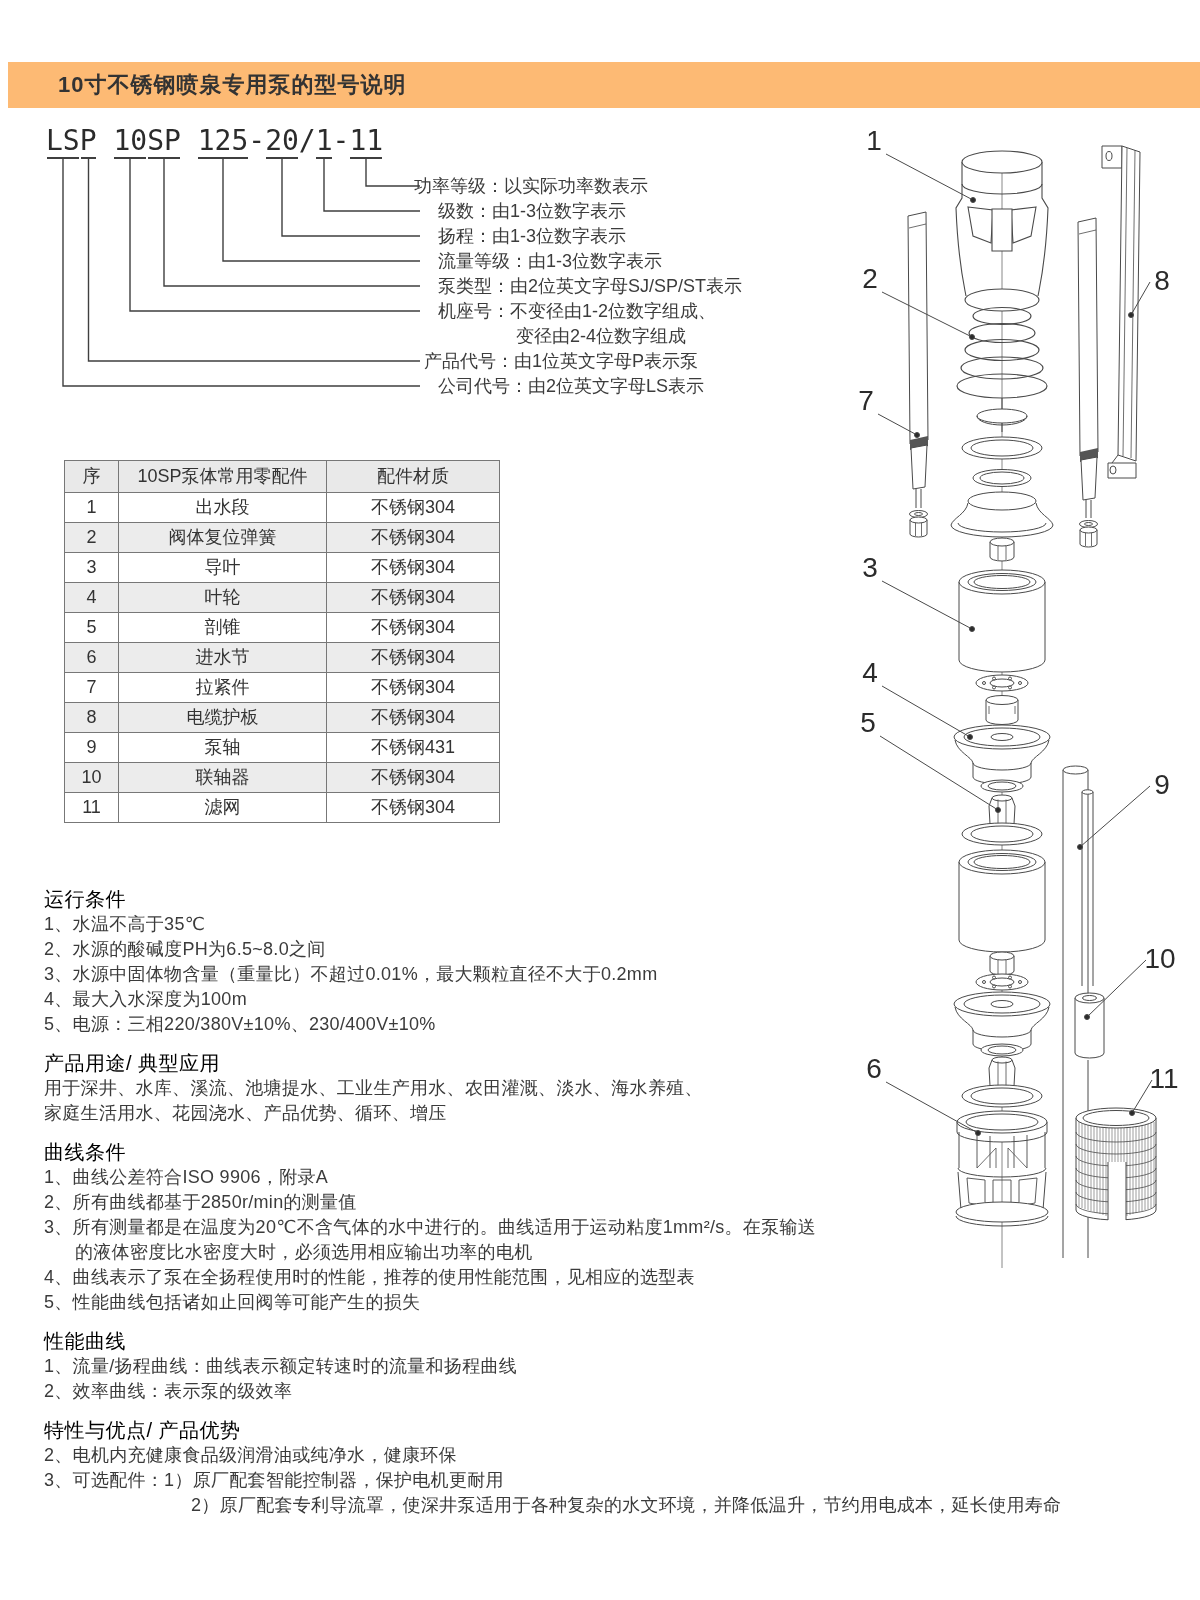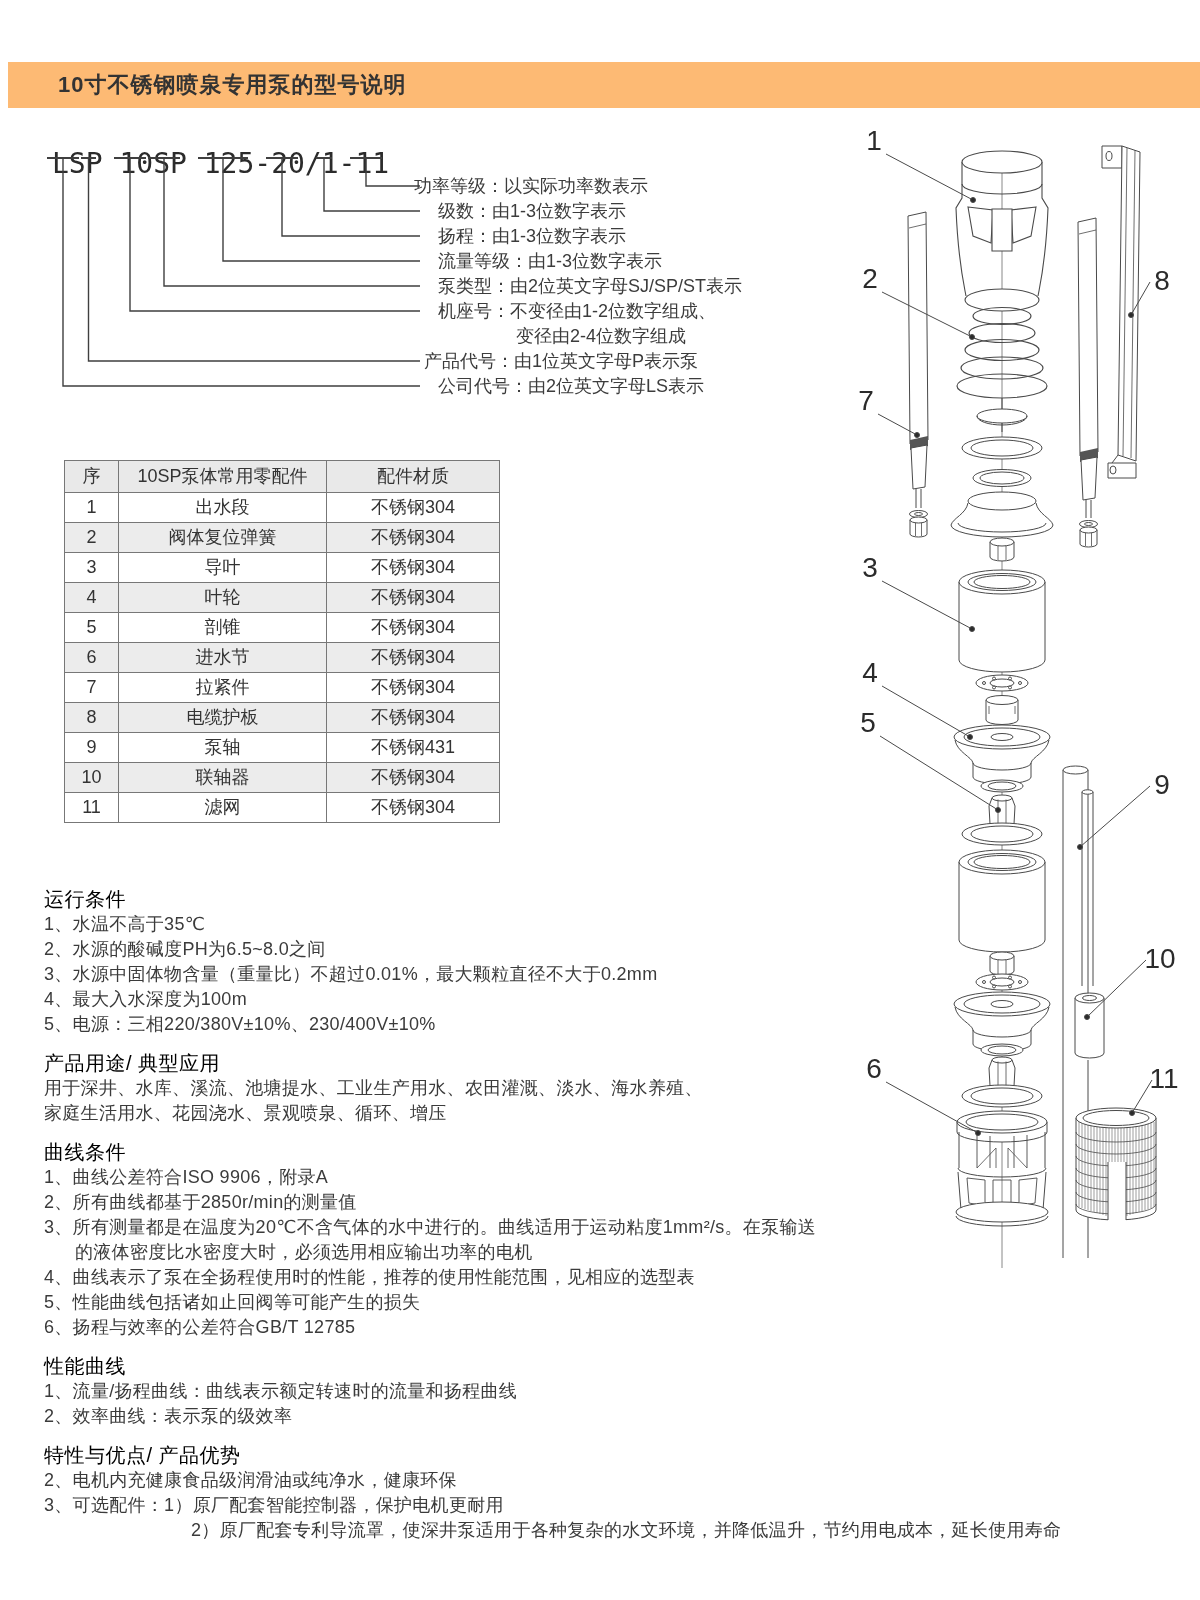--- a/index.html
+++ b/index.html
@@ -10,23 +10,23 @@
   }
   .titlebar{
     position:absolute;left:8px;top:62px;width:1200px;height:46px;
     background:#fdba74;display:flex;align-items:center;
   }
   .titlebar .title{
     margin-left:50px;font-size:22px;font-weight:600;color:#333;
     letter-spacing:1px;
   }
   .model-code{
-    position:absolute;left:52px;top:124px;
+    position:absolute;left:46px;top:124px;
     font-family:"DejaVu Sans Mono",monospace;
-    font-size:28px;color:#2b2b2b;white-space:pre;margin-top:23px;
+    font-size:28px;color:#2b2b2b;white-space:pre;
   }
   svg{display:block;}
   .overlay-svg{position:absolute;pointer-events:none;}
   .model-label{
     position:absolute;font-size:18px;color:#3c3c3c;line-height:24px;white-space:nowrap;
   }
   .parts-table{
     position:absolute;left:64px;top:460px;border-collapse:collapse;
     font-size:18px;color:#333;text-align:center;table-layout:fixed;
   }
@@ -167,29 +167,28 @@
 
 <div id="sections">
     <div class="sec-heading">运行条件</div>
     <div class="sec-line indent0">1、水温不高于35℃</div>
     <div class="sec-line indent0">2、水源的酸碱度PH为6.5~8.0之间</div>
     <div class="sec-line indent0">3、水源中固体物含量（重量比）不超过0.01%，最大颗粒直径不大于0.2mm</div>
     <div class="sec-line indent0">4、最大入水深度为100m</div>
     <div class="sec-line indent0">5、电源：三相220/380V±10%、230/400V±10%</div>
     <div class="sec-heading">产品用途/ 典型应用</div>
     <div class="sec-line indent0">用于深井、水库、溪流、池塘提水、工业生产用水、农田灌溉、淡水、海水养殖、</div>
-    <div class="sec-line indent0">家庭生活用水、花园浇水、景观喷泉、循环、增压</div>
+    <div class="sec-line indent0">家庭生活用水、花园浇水、产品优势、循环、增压</div>
     <div class="sec-heading">曲线条件</div>
     <div class="sec-line indent0">1、曲线公差符合ISO 9906，附录A</div>
     <div class="sec-line indent0">2、所有曲线都基于2850r/min的测量值</div>
     <div class="sec-line indent0">3、所有测量都是在温度为20℃不含气体的水中进行的。曲线适用于运动粘度1mm²/s。在泵输送</div>
     <div class="sec-line indent1">的液体密度比水密度大时，必须选用相应输出功率的电机</div>
     <div class="sec-line indent0">4、曲线表示了泵在全扬程使用时的性能，推荐的使用性能范围，见相应的选型表</div>
     <div class="sec-line indent0">5、性能曲线包括诸如止回阀等可能产生的损失</div>
-    <div class="sec-line indent0">6、扬程与效率的公差符合GB/T 12785</div>
     <div class="sec-heading">性能曲线</div>
     <div class="sec-line indent0">1、流量/扬程曲线：曲线表示额定转速时的流量和扬程曲线</div>
     <div class="sec-line indent0">2、效率曲线：表示泵的级效率</div>
     <div class="sec-heading">特性与优点/ 产品优势</div>
     <div class="sec-line indent0">2、电机内充健康食品级润滑油或纯净水，健康环保</div>
     <div class="sec-line indent0">3、可选配件：1）原厂配套智能控制器，保护电机更耐用</div>
     <div class="sec-line indent2">2）原厂配套专利导流罩，使深井泵适用于各种复杂的水文环境，并降低温升，节约用电成本，延长使用寿命</div>
   </div>
 
 <svg class="overlay-svg" style="left:830px;top:110px;width:370px;height:1165px;" viewBox="0 0 370 1165">

